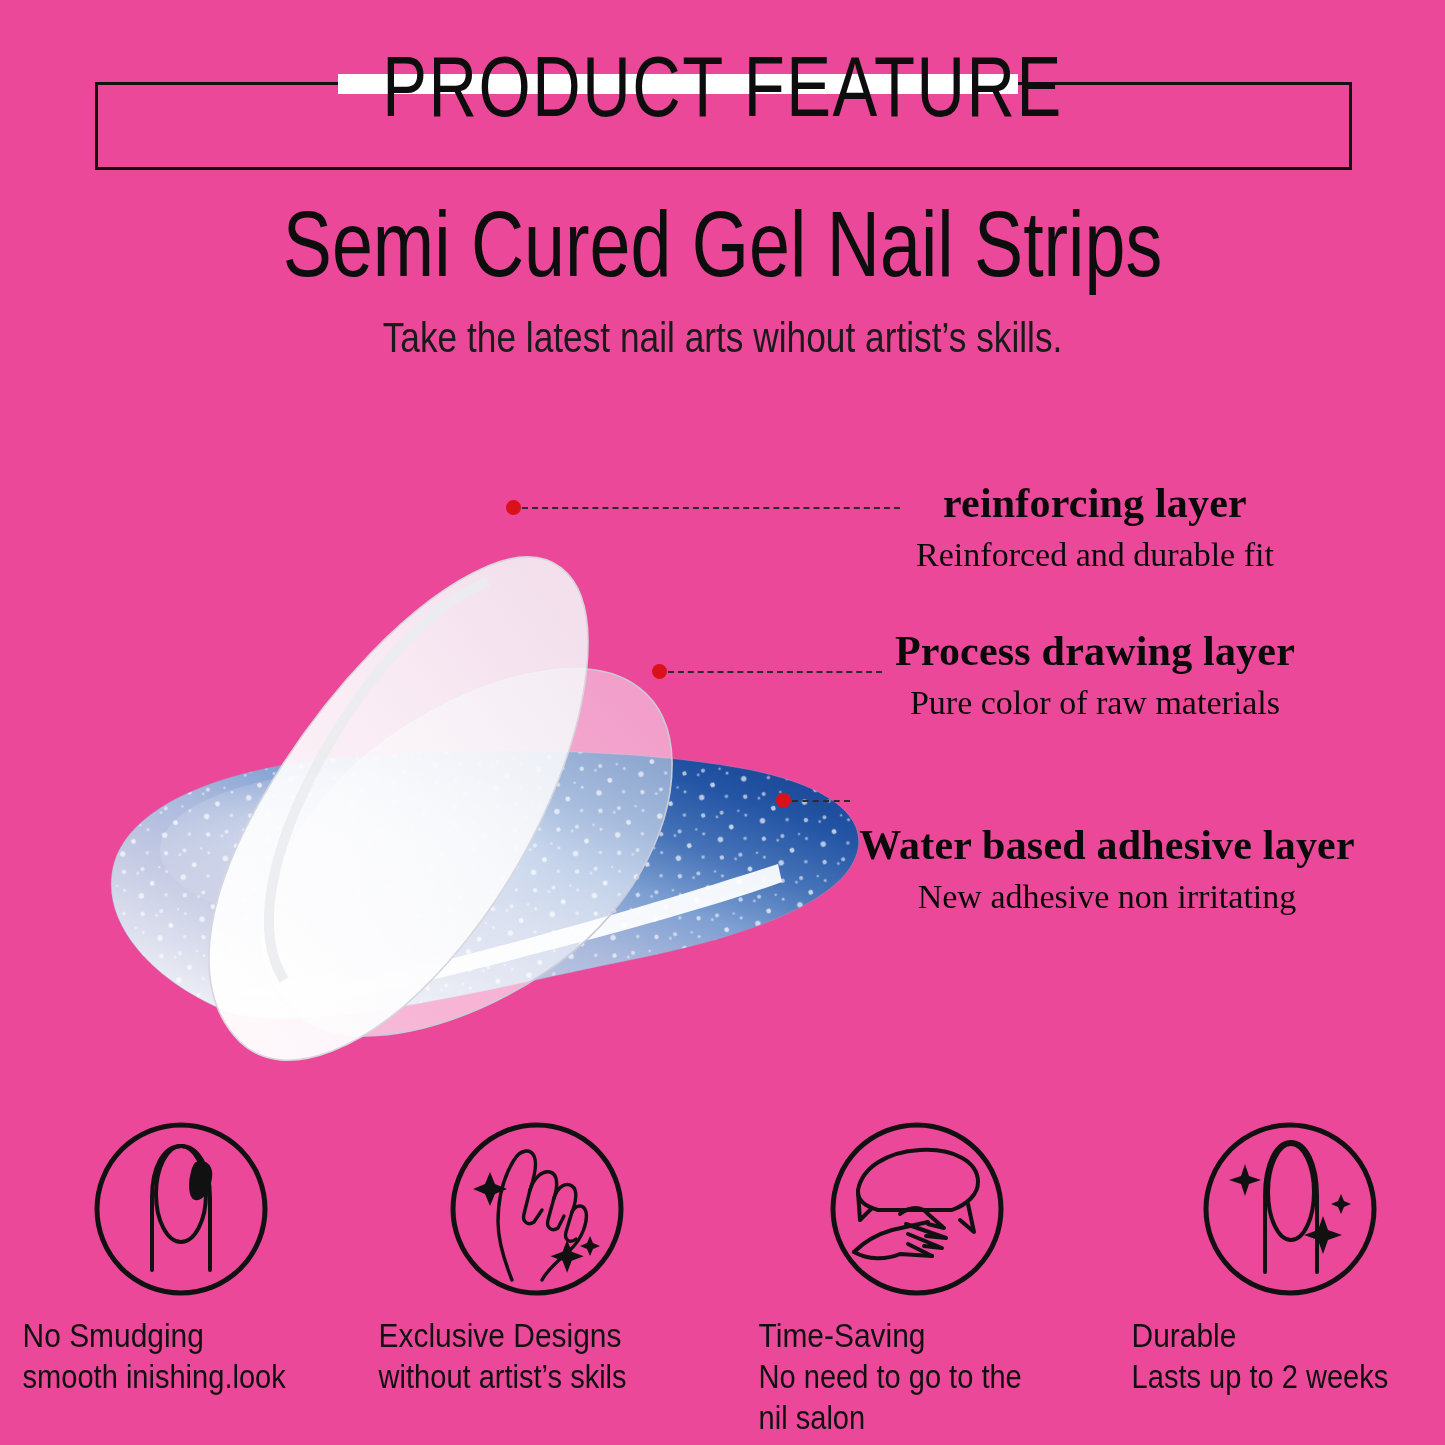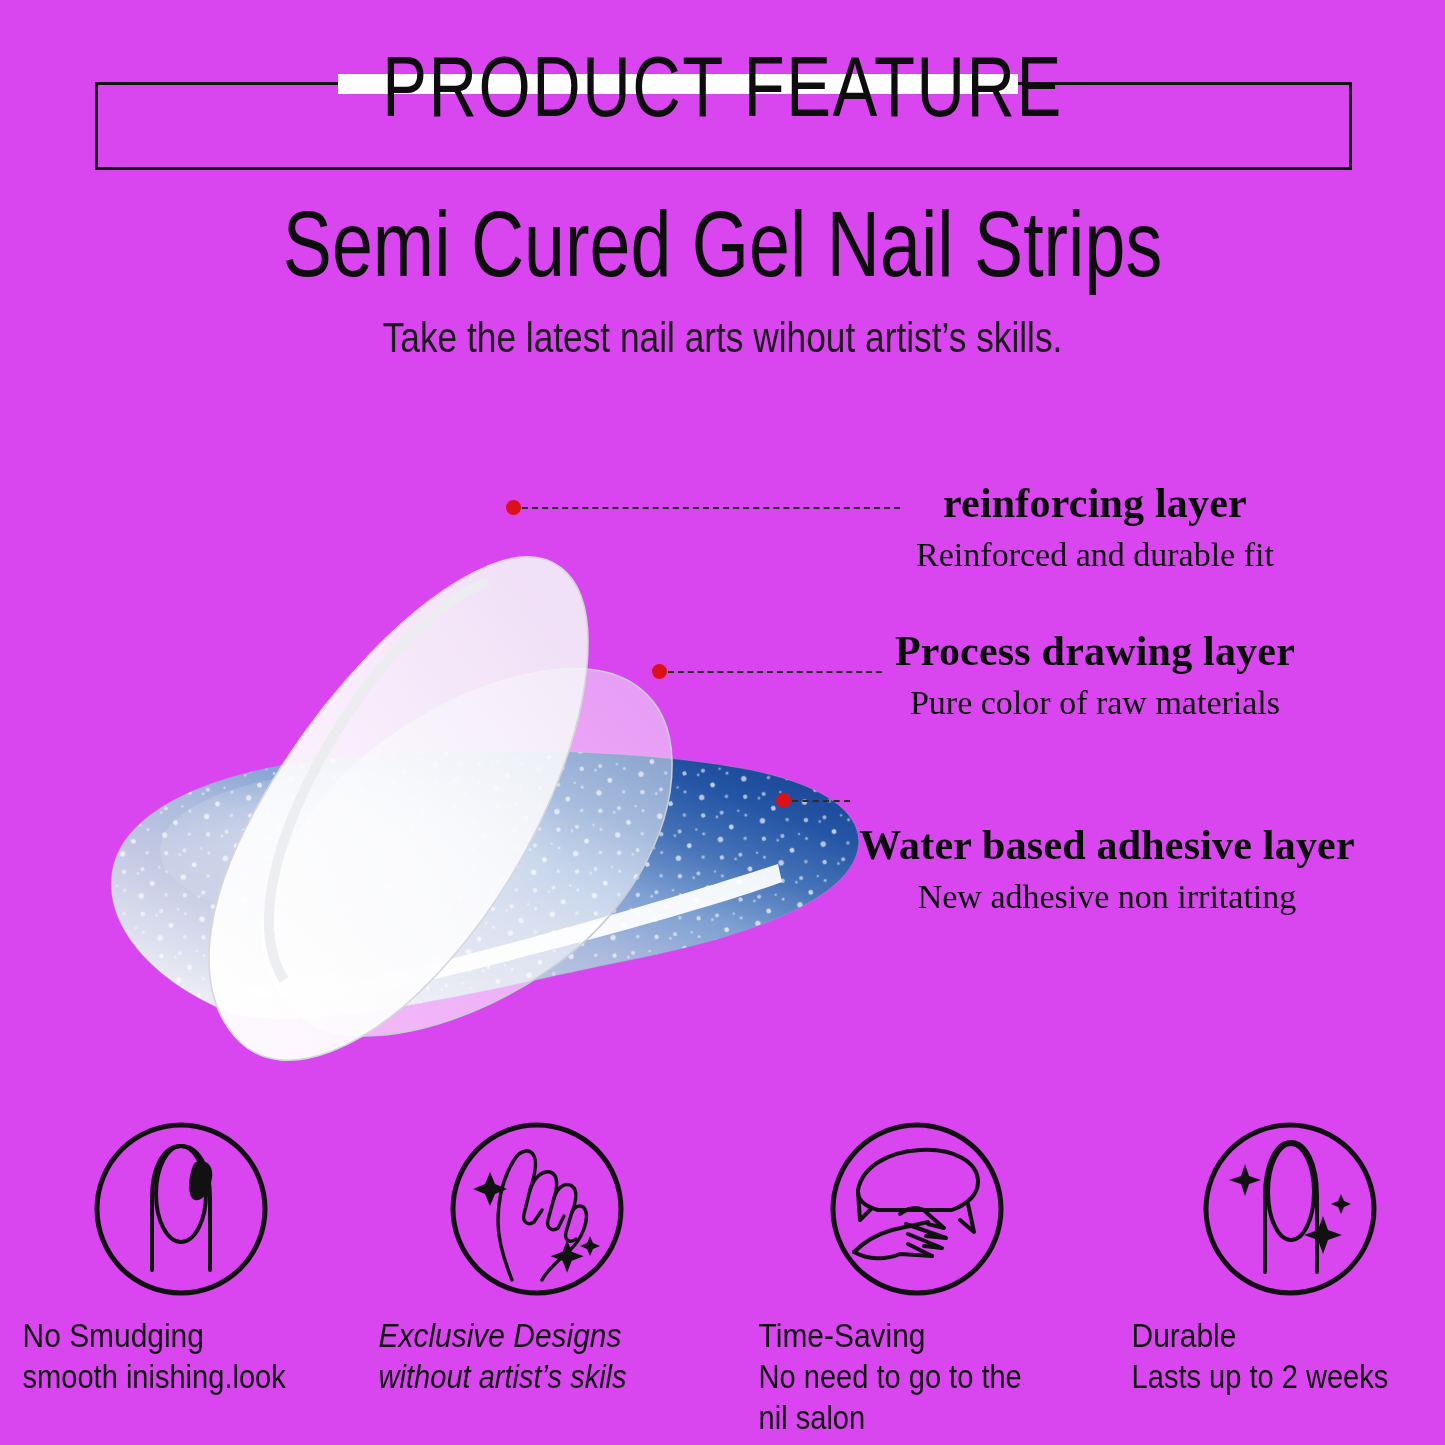--- a/index.html
+++ b/index.html
@@ -9,21 +9,21 @@
   }
   body {
     font-family: "Liberation Sans", sans-serif;
     color: #111111;
   }
   #page {
     position: relative;
     width: 1445px;
     height: 1445px;
     overflow: hidden;
-    background: #d946ef;
+    background: #ec4899;
   }
 
   
   .banner-frame {
     position: absolute;
     left: 95px;
     top: 82px;
     width: 1257px;
     height: 88px;
     border: 3px solid #121212;
@@ -303,21 +303,21 @@
         <path d="M 60 150 L 60 78 C 60 46, 72 26, 89 26 C 106 26, 118 46, 118 78 L 118 150" fill="none" stroke="#111" stroke-width="4" stroke-linecap="round"></path>
         <ellipse cx="89" cy="74" rx="25" ry="48" fill="none" stroke="#111" stroke-width="4"></ellipse>
         <path d="M 104 42 C 114 38, 122 46, 120 58 C 118 72, 110 82, 103 80
                  C 96 78, 96 62, 99 52 C 100 47, 102 43, 104 42 Z" fill="#111"></path>
       </svg>
     </div>
     <div class="f-title">No Smudging</div>
     <div class="f-sub">smooth inishing.look</div>
   </div>
 
-  <div class="feature" style="left:357px;font-style:italic;">
+  <div class="feature" style="left:357px;">
     <div class="icon-wrap">
       <svg viewBox="0 0 178 178" xmlns="http://www.w3.org/2000/svg">
         <circle cx="89" cy="89" r="84" fill="none" stroke="#111" stroke-width="5"></circle>
         <g fill="none" stroke="#111" stroke-width="3.4" stroke-linejoin="round" stroke-linecap="round">
           <path d="M 64 160 C 56 140, 50 120, 50 102 C 50 78, 56 56, 66 40
                    C 72 30, 82 28, 86 36 C 90 44, 86 58, 82 70"></path>
           <path d="M 82 70 C 86 58, 94 50, 102 52 C 110 54, 110 66, 106 78"></path>
           <path d="M 106 78 C 110 66, 118 62, 124 66 C 130 70, 128 82, 124 92"></path>
           <path d="M 124 92 C 128 84, 136 84, 138 92 C 140 102, 134 118, 124 128
                    C 114 138, 100 148, 94 160"></path>

